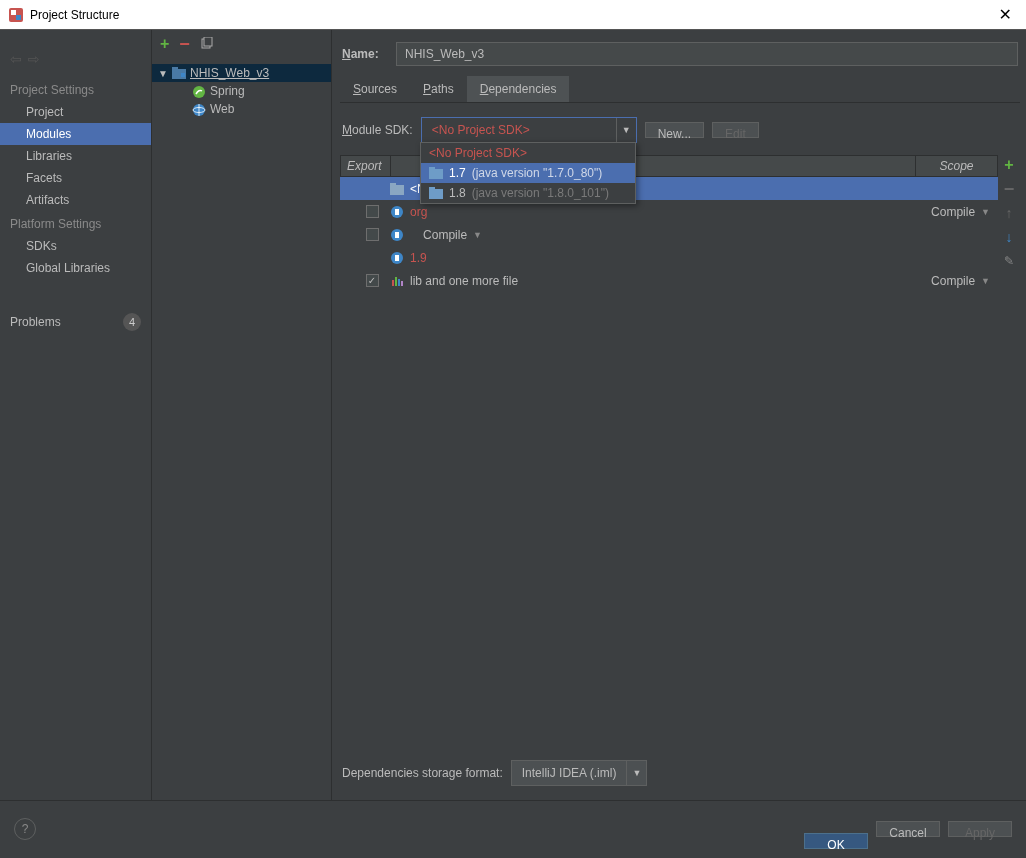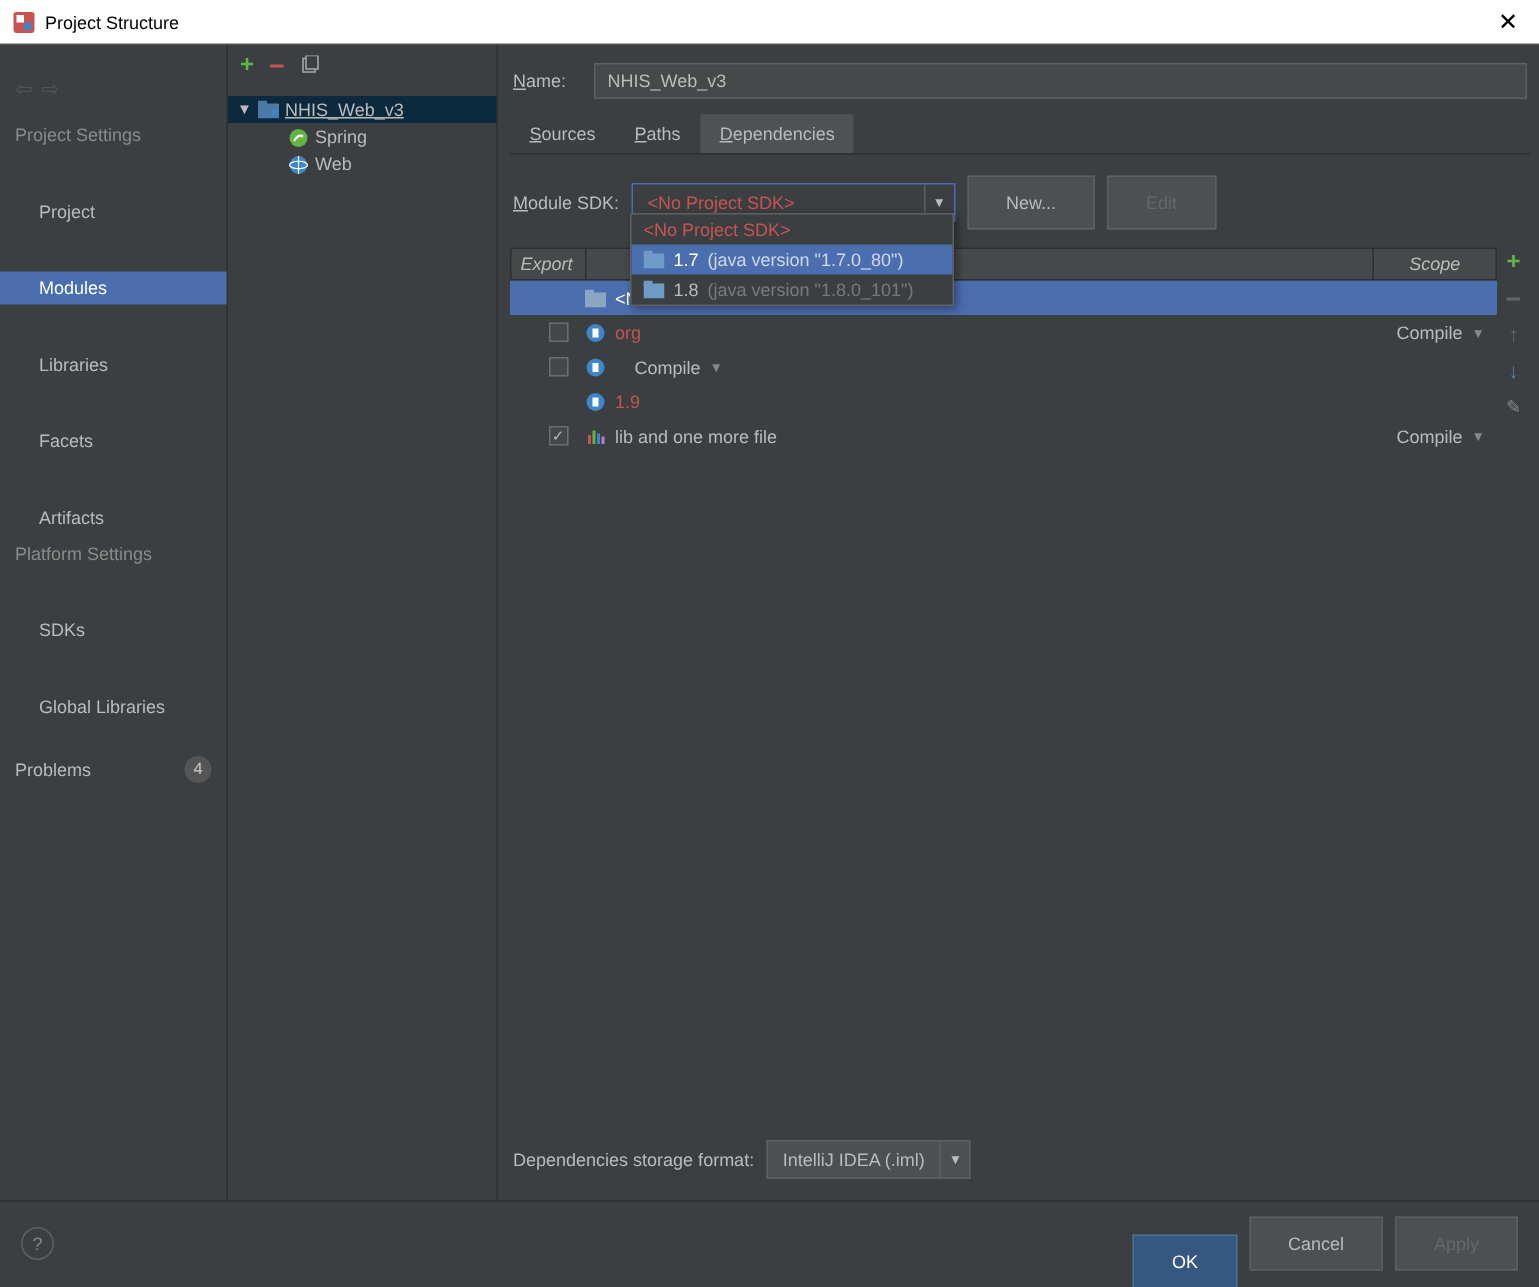--- a/index.html
+++ b/index.html
@@ -11,56 +11,56 @@
     .title-bar .title-text { flex: 1; }
     .title-bar .close-btn { font-size: 16px; cursor: pointer; padding: 0 6px; }
 
     .body-wrap { display: flex; height: 770px; }
 
     
     .sidebar { width: 152px; background: #3c3f41; padding-top: 17px; border-right: 1px solid #2d2f30; }
     .sidebar .nav-arrows { display: flex; gap: 6px; padding: 4px 10px 10px; }
     .sidebar .nav-arrows span { color: #555; font-size: 14px; cursor: pointer; }
     .sidebar .section-header { color: #8a8a8a; padding: 6px 10px 4px; font-weight: normal; }
-    .sidebar .nav-item { padding: 4px 10px 4px 26px; cursor: pointer; color: #bbbbbb; margin-top: 29px; }
+    .sidebar .nav-item { padding: 4px 10px 4px 26px; cursor: pointer; color: #bbbbbb; }
     .sidebar .nav-item.selected { background: #4b6eaf; color: #fff; }
-    .sidebar .prob-row { display: flex; align-items: center; justify-content: space-between; padding: 6px 10px 4px 10px; margin-top: 16px; cursor: pointer; }
+    .sidebar .prob-row { display: flex; align-items: center; justify-content: space-between; padding: 6px 10px 4px 10px; margin-top: 28px; cursor: pointer; }
     .sidebar .prob-badge { background: #555; color: #ccc; border-radius: 9px; min-width: 18px; height: 18px; display: inline-flex; align-items: center; justify-content: center; font-size: 11px; }
 
     
     .tree-panel { width: 180px; background: #3c3f41; border-right: 1px solid #2d2f30; }
     .tree-toolbar { height: 28px; display: flex; align-items: center; gap: 10px; padding: 2px 8px; }
     .tree-toolbar .plus { color: #62b543; font-size: 16px; font-weight: bold; cursor: pointer; }
     .tree-toolbar .minus { color: #c75450; font-size: 18px; font-weight: bold; cursor: pointer; line-height: 10px; }
     .tree-toolbar .copy-icon { color: #aaa; cursor: pointer; }
     .tree { padding-top: 6px; }
     .tree-row { display: flex; align-items: center; padding: 2px 6px; gap: 4px; cursor: pointer; }
     .tree-row.root { background: #0d293e; color: #bbb; }
     .tree-row.root .label { text-decoration: underline; }
     .tree-row.child { padding-left: 40px; }
     .tree-arrow { color: #bbb; font-size: 10px; width: 10px; }
     .mod-icon { width: 14px; height: 12px; display: inline-block; }
 
     
     .main { flex: 1; background: #3c3f41; padding: 8px 6px 0 8px; display: flex; flex-direction: column; }
     .name-row { display: flex; align-items: center; gap: 10px; padding: 4px 2px 10px; }
-    .name-row label { width: 44px; }
+    .name-row label { width: 44px; font-weight: bold; }
     .name-row label .ul { text-decoration: underline; }
     .name-input { flex: 1; background: #45494a; border: 1px solid #5e6060; color: #bbb; padding: 4px 8px; height: 24px; }
 
     .tabs { display: flex; border-bottom: 1px solid #2d2f30; }
     .tab { padding: 5px 12px 6px; cursor: pointer; color: #bbb; background: #3c3f41; border: 1px solid transparent; border-bottom: none; text-align: right; }
     .tab.active { background: #4e5254; }
     .tab .ul { text-decoration: underline; }
 
     .sdk-row { display: flex; align-items: center; gap: 8px; padding: 14px 2px 12px; position: relative; }
     .sdk-row label .ul { text-decoration: underline; }
     .sdk-select { display: flex; align-items: center; justify-content: space-between; width: 216px; height: 26px; background: #3c3f41; border: 1px solid #4b6eaf; padding: 0 0 0 10px; color: #c75450; cursor: pointer; }
     .sdk-select .arrow-btn { width: 20px; height: 24px; border-left: 1px solid #5e6060; display: flex; align-items: center; justify-content: center; color: #bbb; font-size: 9px; }
-    .btn { background: #4c5052; border: 1px solid #5e6060; color: #bbb; padding: 4px 25px; cursor: pointer; height: 36px; }
+    .btn { background: #4c5052; border: 1px solid #5e6060; color: #bbb; padding: 4px 12px; cursor: pointer; height: 16px; }
     .btn.disabled { color: #666; cursor: default; }
     .btn.primary { background: #365880; border: 1px solid #4c708c; color: #fff; margin-top: 25px; }
 
     
     .sdk-dropdown { position: absolute; top: 39px; left: 80px; width: 216px; background: #3c3f41; border: 1px solid #5e6060; z-index: 10; box-shadow: 2px 2px 6px rgba(0,0,0,0.4); }
     .dd-item { padding: 3px 8px; display: flex; align-items: center; gap: 6px; cursor: pointer; }
     .dd-item.no-sdk { color: #c75450; }
     .dd-item.highlight { background: #4b6eaf; color: #fff; }
     .dd-item .ver-dim { color: #7a7a7a; }
     .dd-item.highlight .ver-dim { color: #d0d8e8; }

